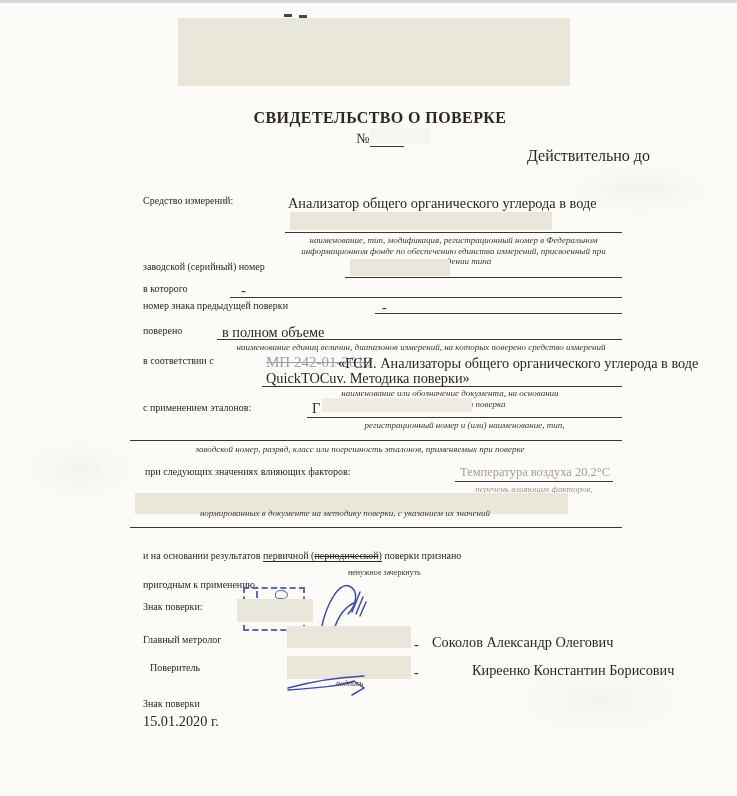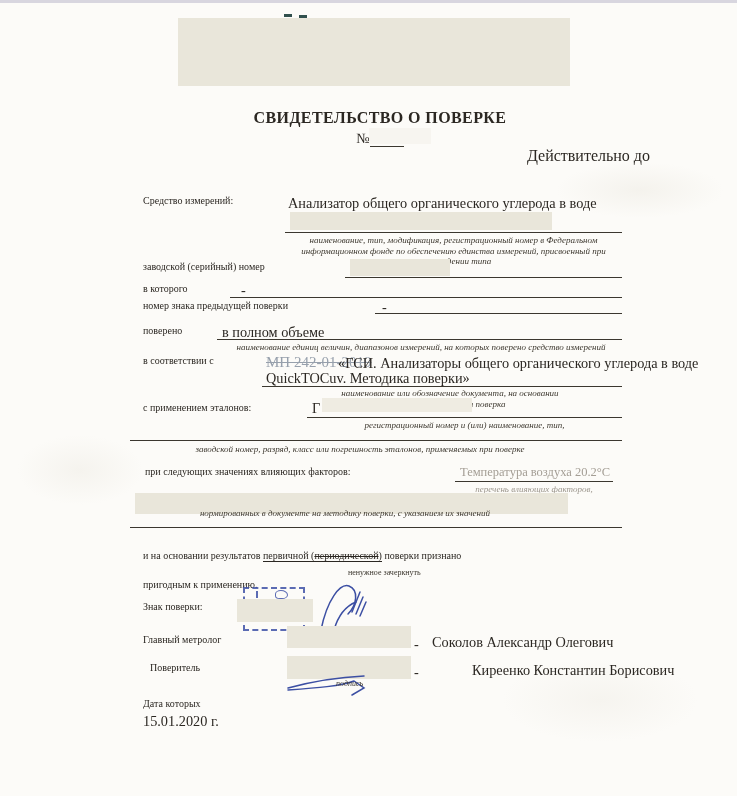--- a/index.html
+++ b/index.html
@@ -138,16 +138,16 @@
   <div class="box" style="left:287px; top:656px; width:124px; height:23px;"></div>
   <div class="val" style="left:414px; top:664px;">-</div>
   <div class="val" style="left:432px; top:662px;margin-left:40px;">Киреенко Константин Борисович</div>
 
   <svg class="sig" style="left:286px; top:672px;" width="84" height="28" viewBox="0 0 84 28">
     <path d="M2,16 C28,9 56,5 78,4"></path>
     <path d="M2,18 C30,16 56,14 68,9 L78,16 L66,23"></path>
   </svg>
   <div class="note" style="left:336px; top:679px; font-style:italic;">подпись</div>
 
-  <div class="lbl" style="left:143px; top:698px;">Дата которых</div>
+  <div class="lbl" style="left:143px; top:698px;">Знак поверки</div>
   <div class="val" style="left:143px; top:713px;">15.01.2020 г.</div>
 
 </div>
 
 </body></html>

